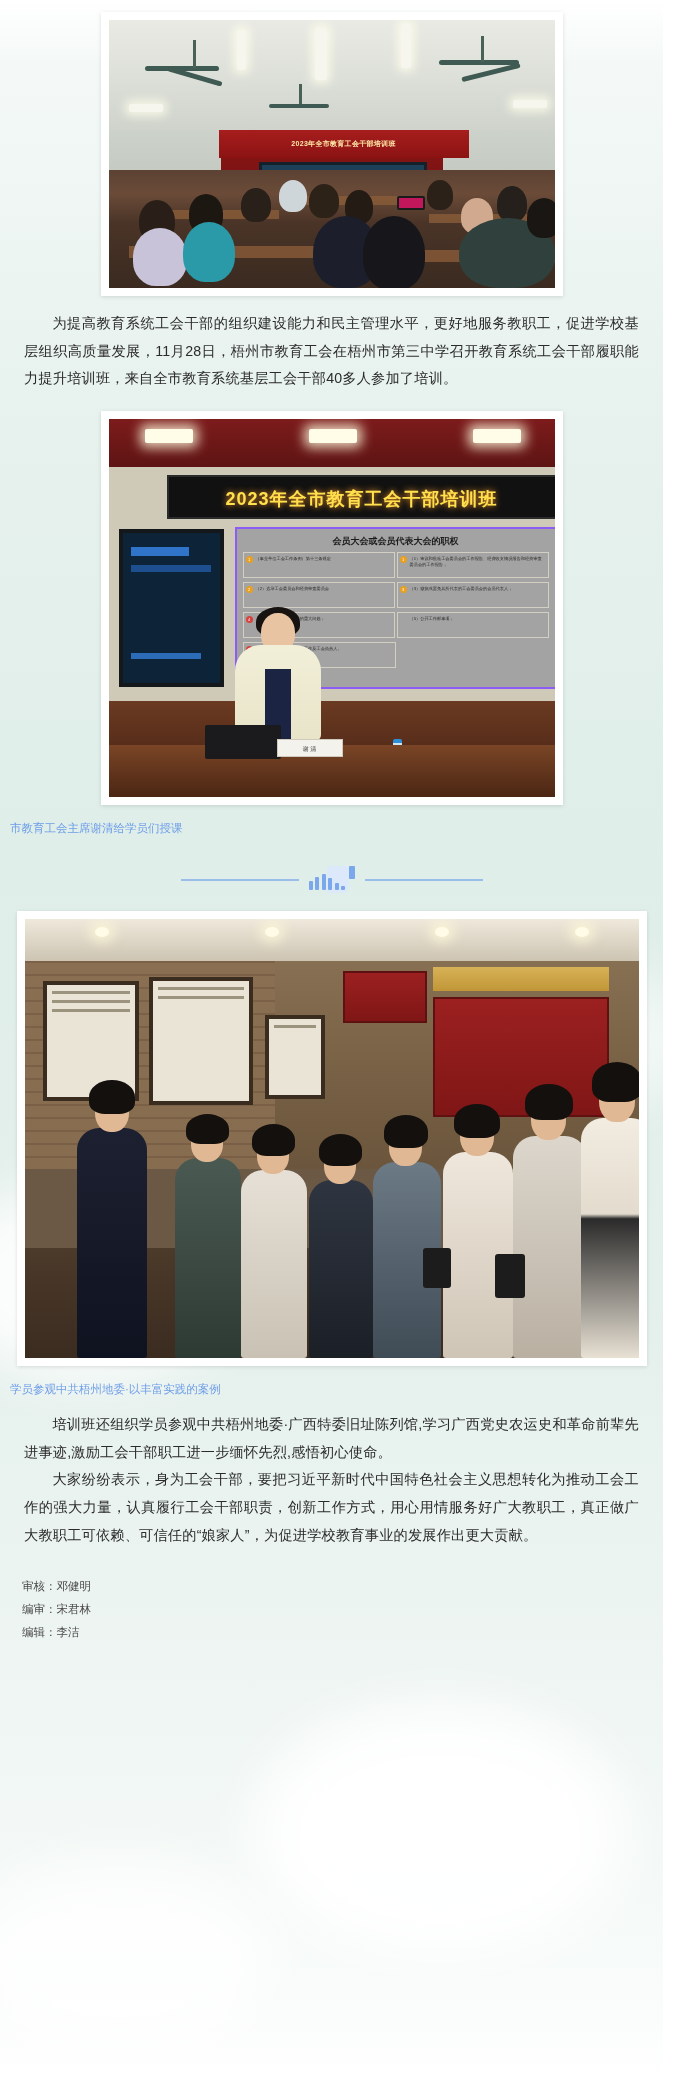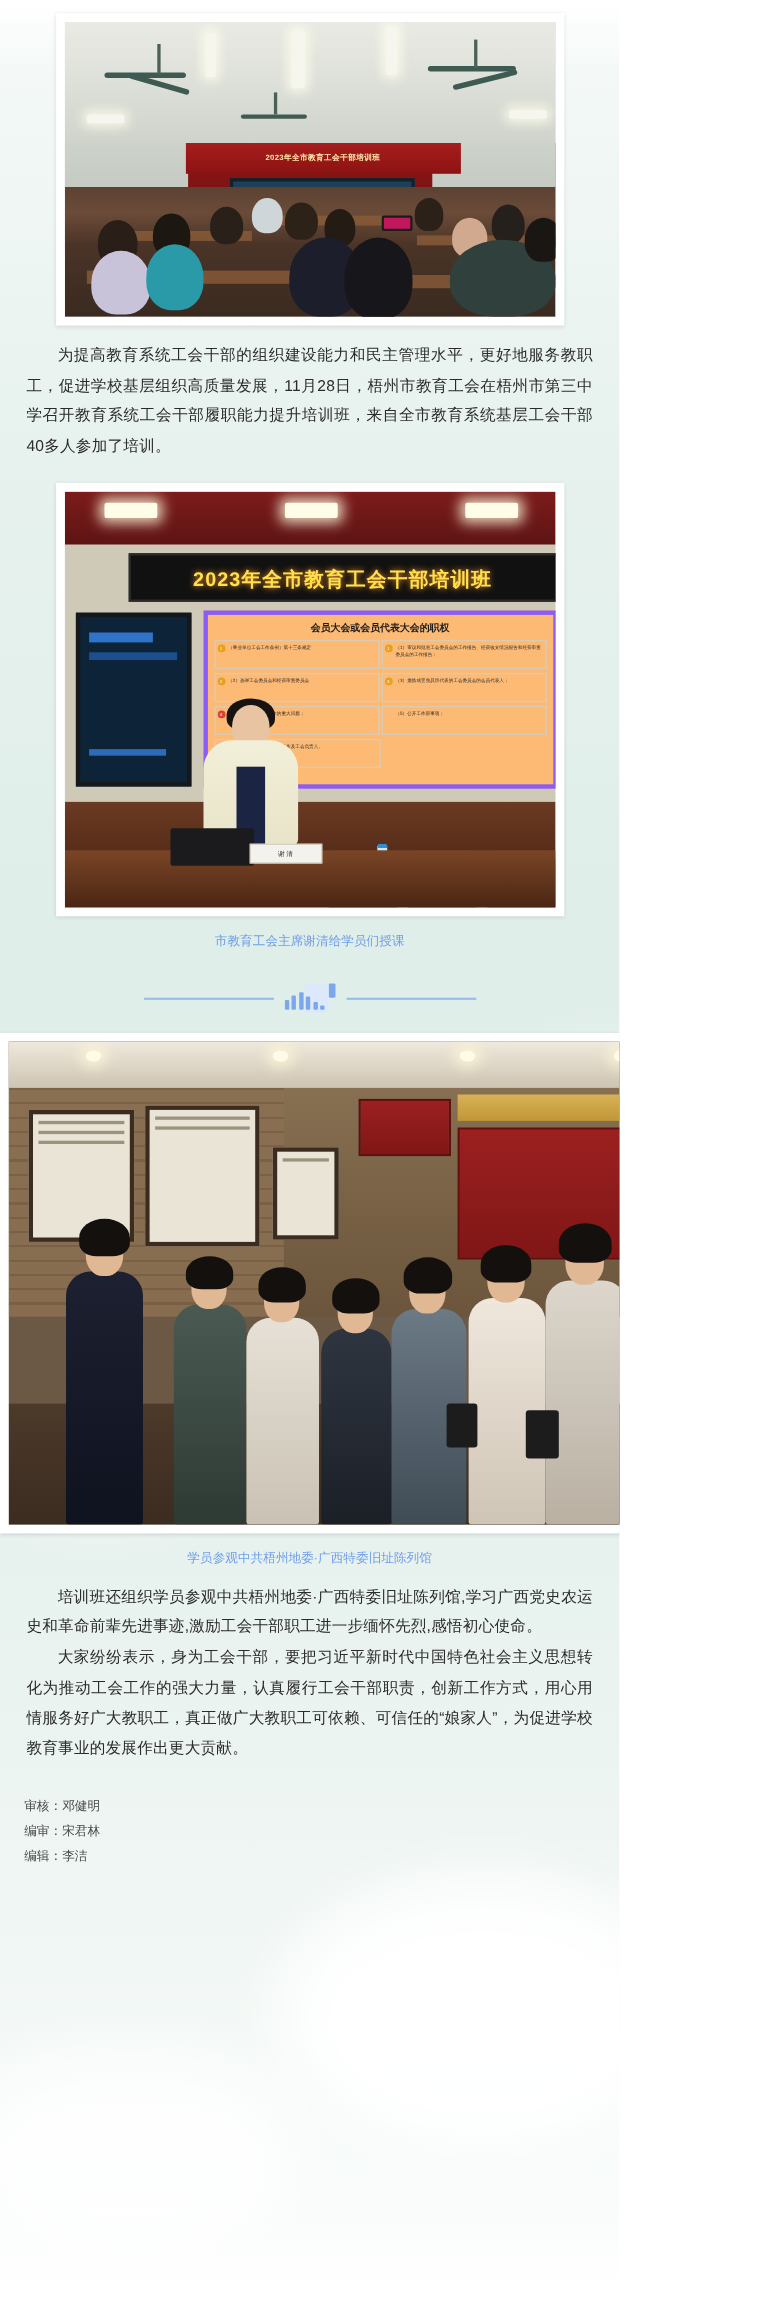--- a/index.html
+++ b/index.html
@@ -3,21 +3,21 @@
 <meta charset="utf-8">
 <style>
   * { box-sizing: border-box; }
   html, body { margin: 0; padding: 0; }
   body {
     width: 693px;
     font-family: "Liberation Sans", "DejaVu Sans", sans-serif;
     background: #ffffff;
   }
   .page {
-    width: 563px;
+    width: 663px;
     min-height: 2089px;
     position: relative;
     background: linear-gradient(180deg, #ffffff 0%, #f4f9f7 3%, #e8f2ee 18%, #dfeee9 40%, #e4f0ec 62%, #eef5f2 80%, #f7fbf9 94%, #ffffff 100%);
     overflow: hidden;
   }
   
   .blob {
     position: absolute;
     border-radius: 50%;
     filter: blur(26px);
@@ -103,21 +103,21 @@
   }
   .ph2 .tvleft {
     position:absolute; left:10px; top:110px; width:105px; height:158px;
     background:#0d2438; border:4px solid #15181b;
   }
   .ph2 .tvleft .b1 { position:absolute; left:8px; top:14px; width:58px; height:9px; background:#2f74c9; }
   .ph2 .tvleft .b2 { position:absolute; left:8px; top:32px; width:80px; height:7px; background:#1d4f8f; }
   .ph2 .tvleft .b3 { position:absolute; left:8px; top:120px; width:70px; height:6px; background:#2c6bb8; }
   .ph2 .slide {
     position:absolute; left:126px; top:108px; width:322px; height:162px;
-    background:#fdba74; border:4px solid #8b5cf6;
+    background:#a3a3a3; border:2px solid #8b5cf6;
   }
   .ph2 .slide .stitle {
     font-size: 9px; color:#1d1d1d; text-align:center; padding-top:6px; font-weight:bold;
   }
   .ph2 .slide .srow { display:flex; gap:2px; padding:4px 6px 0 6px; }
   .ph2 .slide .scell {
     flex:1; border:1px solid #d3cfc3; min-height:26px; font-size:4.2px;
     color:#2a2a2a; padding:3px 3px 3px 12px; position:relative; line-height:1.5;
   }
   .ph2 .slide .num {
@@ -205,21 +205,21 @@
     background: linear-gradient(180deg,#4c3a2a 0%, #3b2c20 100%);
   }
   .ph3 .grp { position:absolute; bottom:0; }
   .ph3 .body { position:absolute; bottom:0; border-radius:22px 22px 3px 3px; }
   .ph3 .hd { position:absolute; border-radius:48% 48% 44% 44%; background:#e0b894; }
   .ph3 .hr { position:absolute; border-radius:50% 50% 34% 34%; background:#14100e; }
   .ph3 .bagv { position:absolute; background:#1c1c1c; border-radius:3px; }
 
   
   .caption {
-    text-align: center;
+    text-align: left;
     color: #6f9ee8;
     font-size: 11.5px;
     line-height: 1.6;
     padding: 14px 10px 6px 10px;
   }
   
   .para {
     font-size: 14.2px;
     line-height: 1.95;
     color: #2b2b2b;
@@ -484,21 +484,21 @@
           <div class="body" style="left:556px; width:72px; height:240px; background:linear-gradient(180deg,#f2ece1 0%, #e3dbcd 40%, #2a2a2a 42%, #e8e1d4 100%);"></div>
           <div class="hd" style="left:574px; bottom:236px; width:36px; height:46px;"></div>
           <div class="hr" style="left:567px; bottom:256px; width:50px; height:40px;"></div>
 
           <div class="bagv" style="left:398px; bottom:70px; width:28px; height:40px;"></div>
           <div class="bagv" style="left:470px; bottom:60px; width:30px; height:44px;"></div>
         </div>
       </div>
     </div>
 
-    <div class="caption">学员参观中共梧州地委·广西特委旧址陈列馆</div>
+    <div class="caption">学员参观中共梧州地委·以丰富实践的案例</div>
 
     <div class="para" style="padding-top:6px;">培训班还组织学员参观中共梧州地委·广西特委旧址陈列馆,学习广西党史农运史和革命前辈先进事迹,激励工会干部职工进一步缅怀先烈,感悟初心使命。</div>
     <div class="para tight">大家纷纷表示，身为工会干部，要把习近平新时代中国特色社会主义思想转化为推动工会工作的强大力量，认真履行工会干部职责，创新工作方式，用心用情服务好广大教职工，真正做广大教职工可依赖、可信任的“娘家人”，为促进学校教育事业的发展作出更大贡献。</div>
 
     <div class="credits">
       <div class="row">
         <span>审核：</span><span>邓健明</span>
       </div>
       <div class="row">
         <span>编审：</span><span>宋君林</span>

